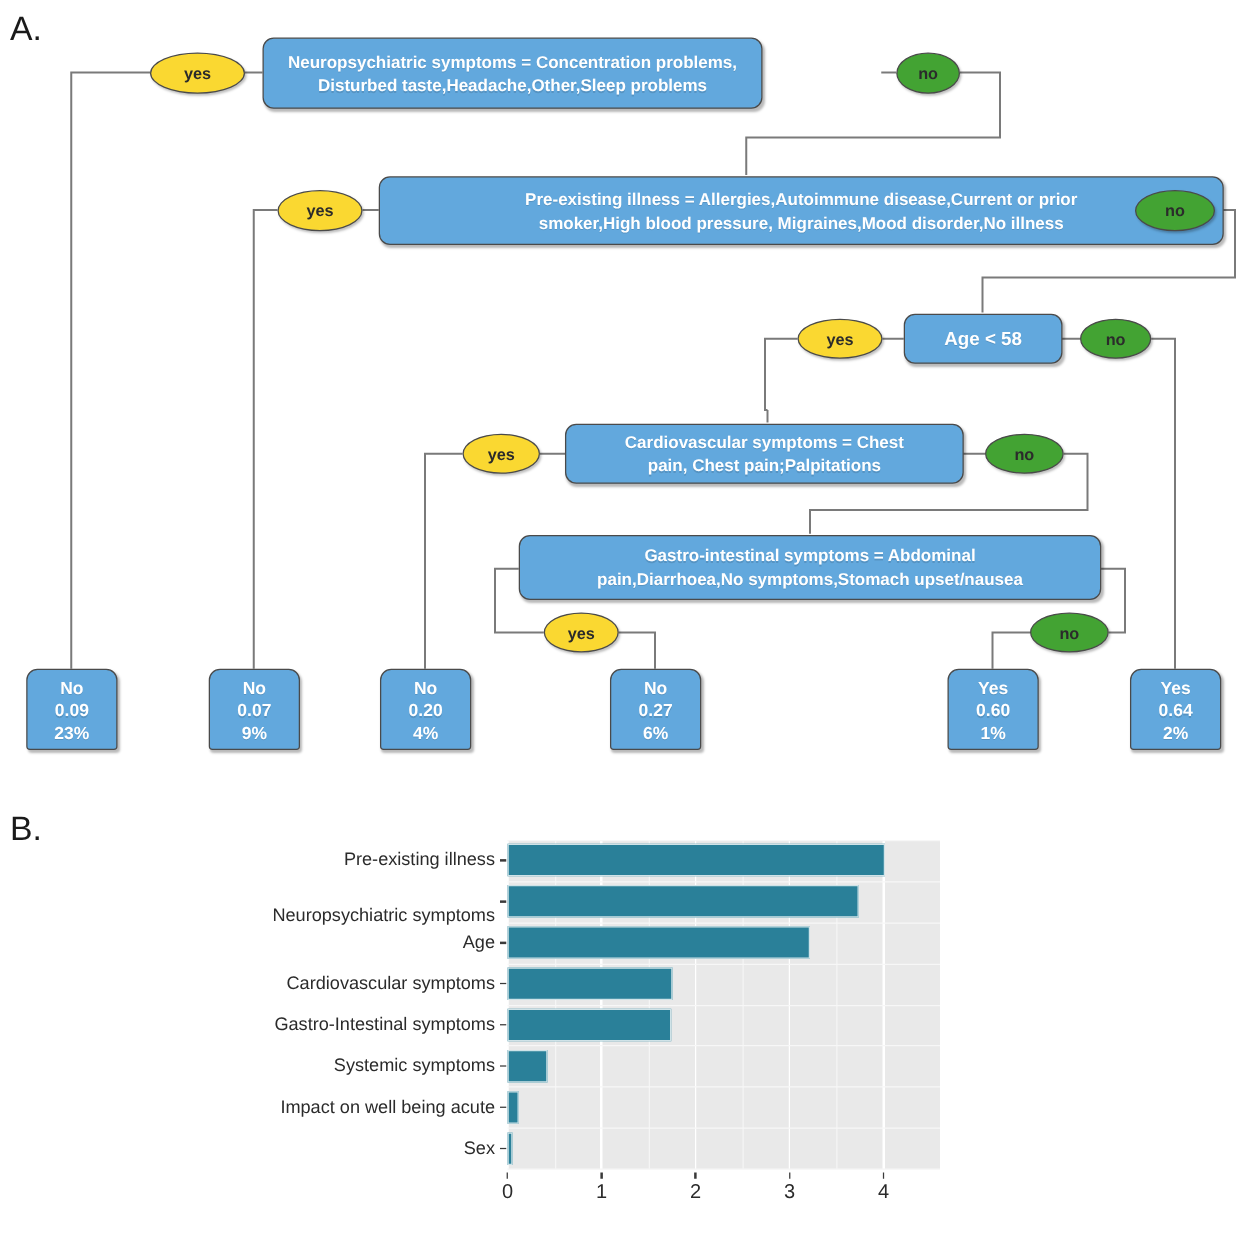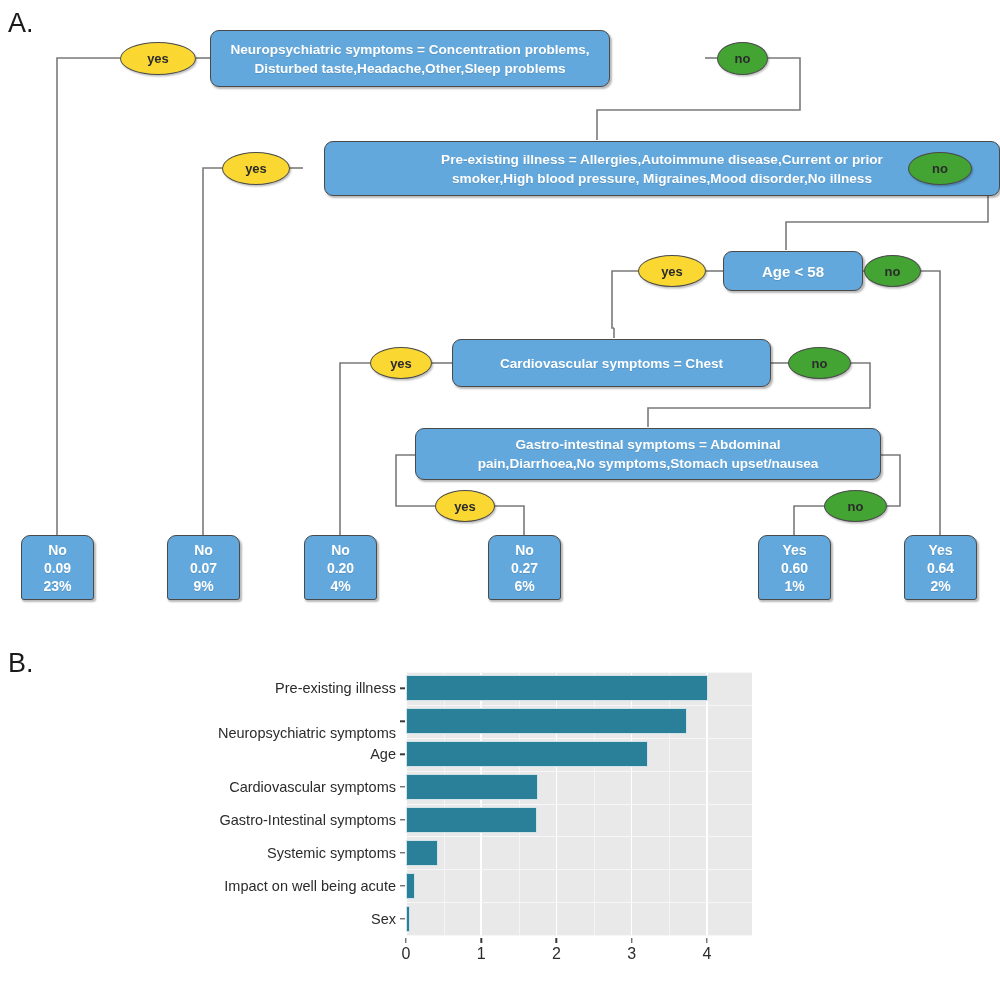--- a/index.html
+++ b/index.html
@@ -222,36 +222,37 @@
     </g>
   </svg>
 
   <div class="node" style="left:210px; top:30px; width:400px; height:57px;">
     <div>
       <div>Neuropsychiatric symptoms = Concentration problems,</div>
       <div>Disturbed taste,Headache,Other,Sleep problems</div>
     </div>
   </div>
 
-  <div class="node" style="left:303px; top:141px; width:676px; height:55px;margin-left:21px;">
+  <div class="node" style="left:303px; top:141px; width:676px; height:55px;">
     <div>
       <div>Pre-existing illness = Allergies,Autoimmune disease,Current or prior</div>
       <div>smoker,High blood pressure, Migraines,Mood disorder,No illness</div>
     </div>
   </div>
 
-  <div class="node" style="left:723px; top:251px; width:140px; height:40px; font-size:15px;">
+  <div class="node" style="left:723px; top:251px; width:127px; height:40px; font-size:15px;">
     <div>
       <div>Age &lt; 58</div>
     </div>
   </div>
 
   <div class="node" style="left:452px; top:339px; width:319px; height:48px;">
     <div>
       <div>Cardiovascular symptoms = Chest</div>
+      <div>pain, Chest pain;Palpitations</div>
     </div>
   </div>
 
   <div class="node" style="left:415px; top:428px; width:466px; height:52px;">
     <div>
       <div>Gastro-intestinal symptoms = Abdominal</div>
       <div>pain,Diarrhoea,No symptoms,Stomach upset/nausea</div>
     </div>
   </div>
 

